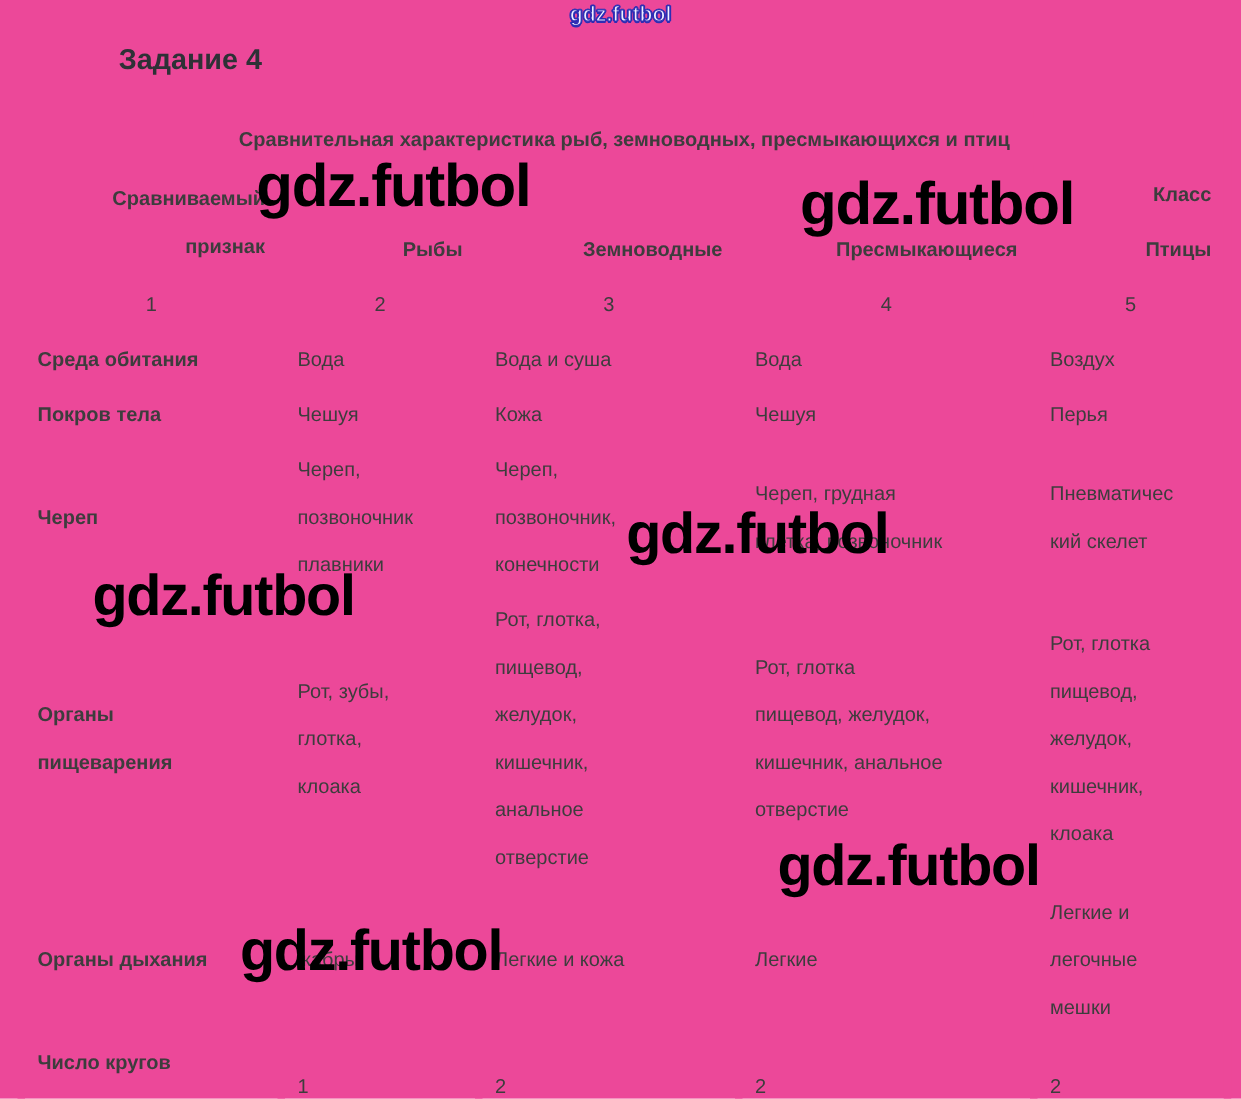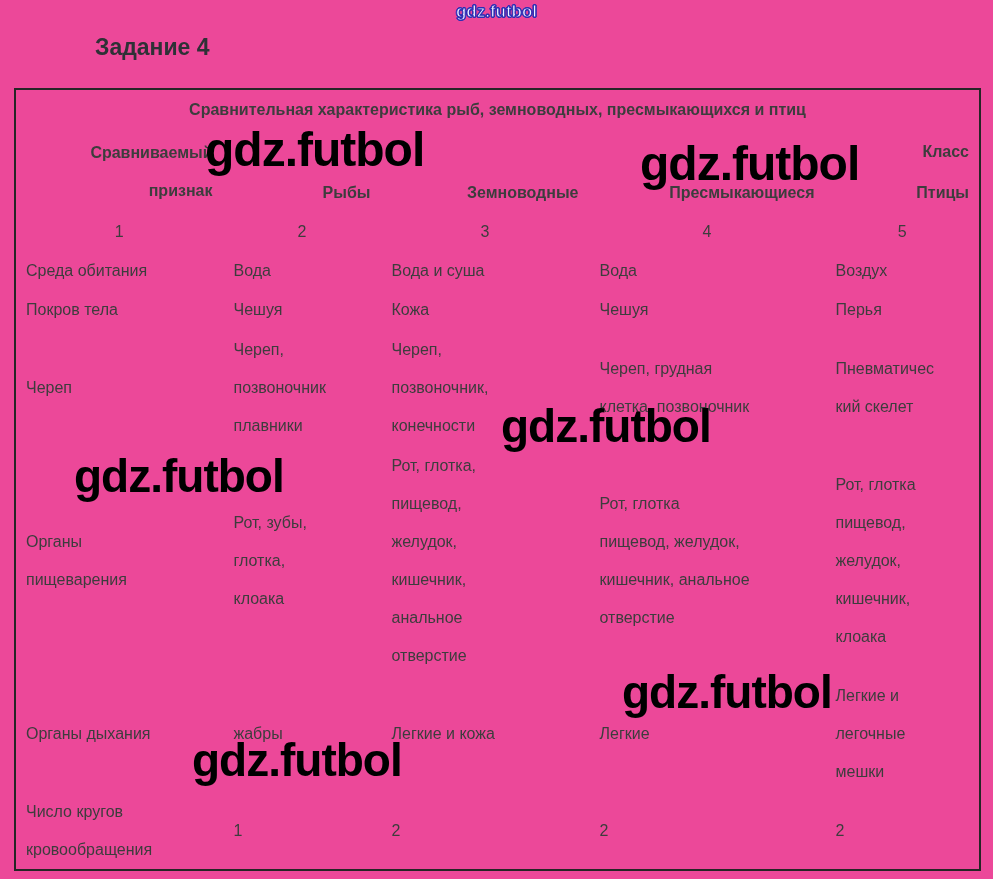--- a/index.html
+++ b/index.html
@@ -11,36 +11,36 @@
   #task-heading{
     position:absolute;left:95px;top:34px;font-size:23px;font-weight:700;color:#2e3136;
   }
   
   #cmp-table{
     position:absolute;left:14px;top:88px;width:965px;
     border-collapse:collapse;table-layout:fixed;
     border:2px solid #262626;
   }
   #cmp-table td{
-    border:1px solid #ec4899;
+    border:6px solid #ec4899;
     font-size:16px;line-height:38px;color:#3d3d3d;
     padding:0 10px;vertical-align:middle;
     white-space:pre-line;overflow:hidden;
   }
   td.title-cell{
     text-align:center;font-weight:700;font-size:17px;color:#2b2b2b;line-height:20px;
   }
   td.hdr{
     text-align:right;font-weight:700;font-size:17px;color:#2b2b2b;line-height:36px;
   }
   td.num{
     text-align:center;font-size:17px;color:#3a3a3a;line-height:20px;
   }
   td.row-label{
-    font-weight:400;font-size:16.5px;color:#262626;line-height:40px;padding:0 6px;
+    font-weight:700;font-size:16.5px;color:#262626;line-height:40px;padding:0 6px;
   }
   
   .wm{
     position:absolute;color:#000;font-weight:600;letter-spacing:-1px;line-height:1;
     font-family:"Liberation Sans","DejaVu Sans",sans-serif;pointer-events:none;
   }
   .wm-48{font-size:48px;}
   .wm-46{font-size:46px;}
   #wm-blue{
     position:absolute;left:0;right:0;top:2px;text-align:center;

